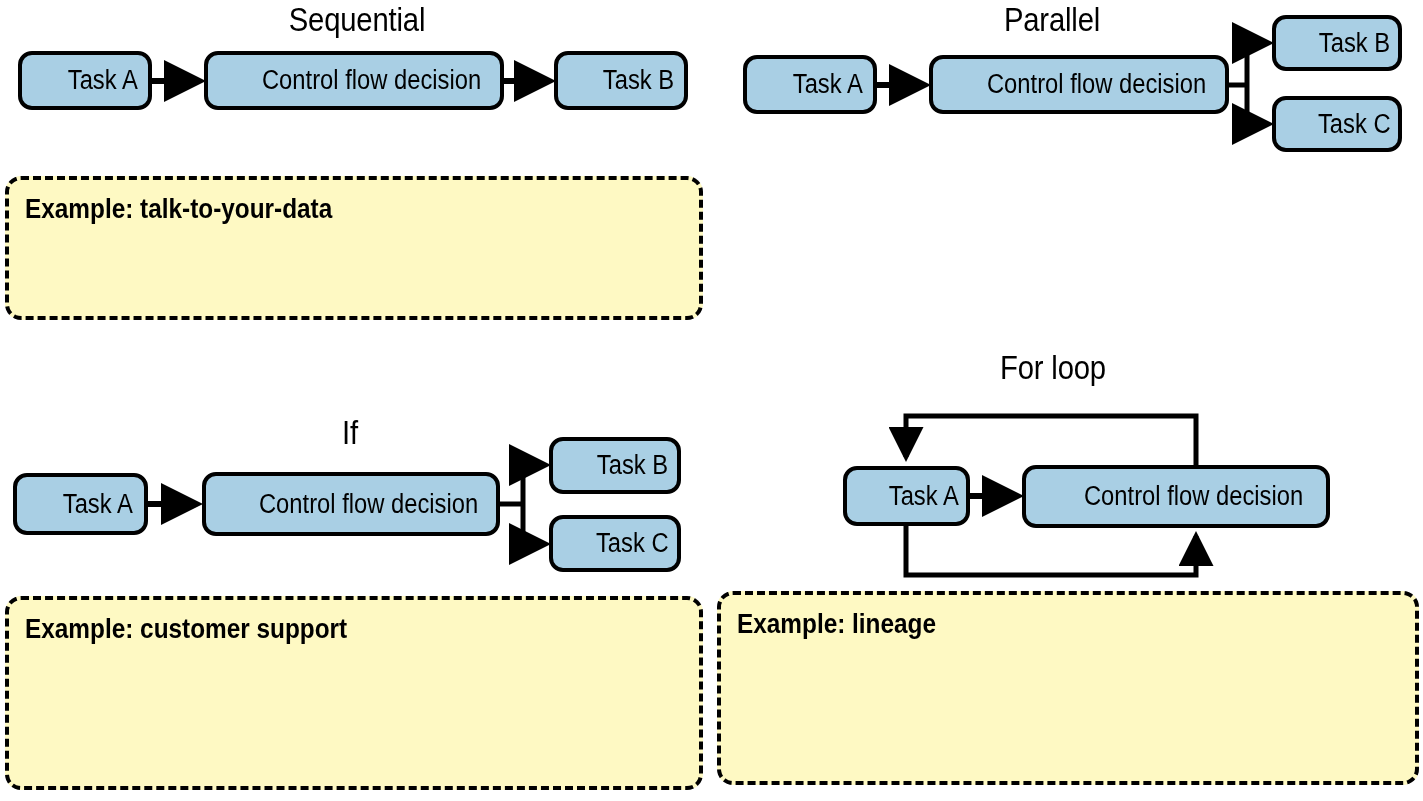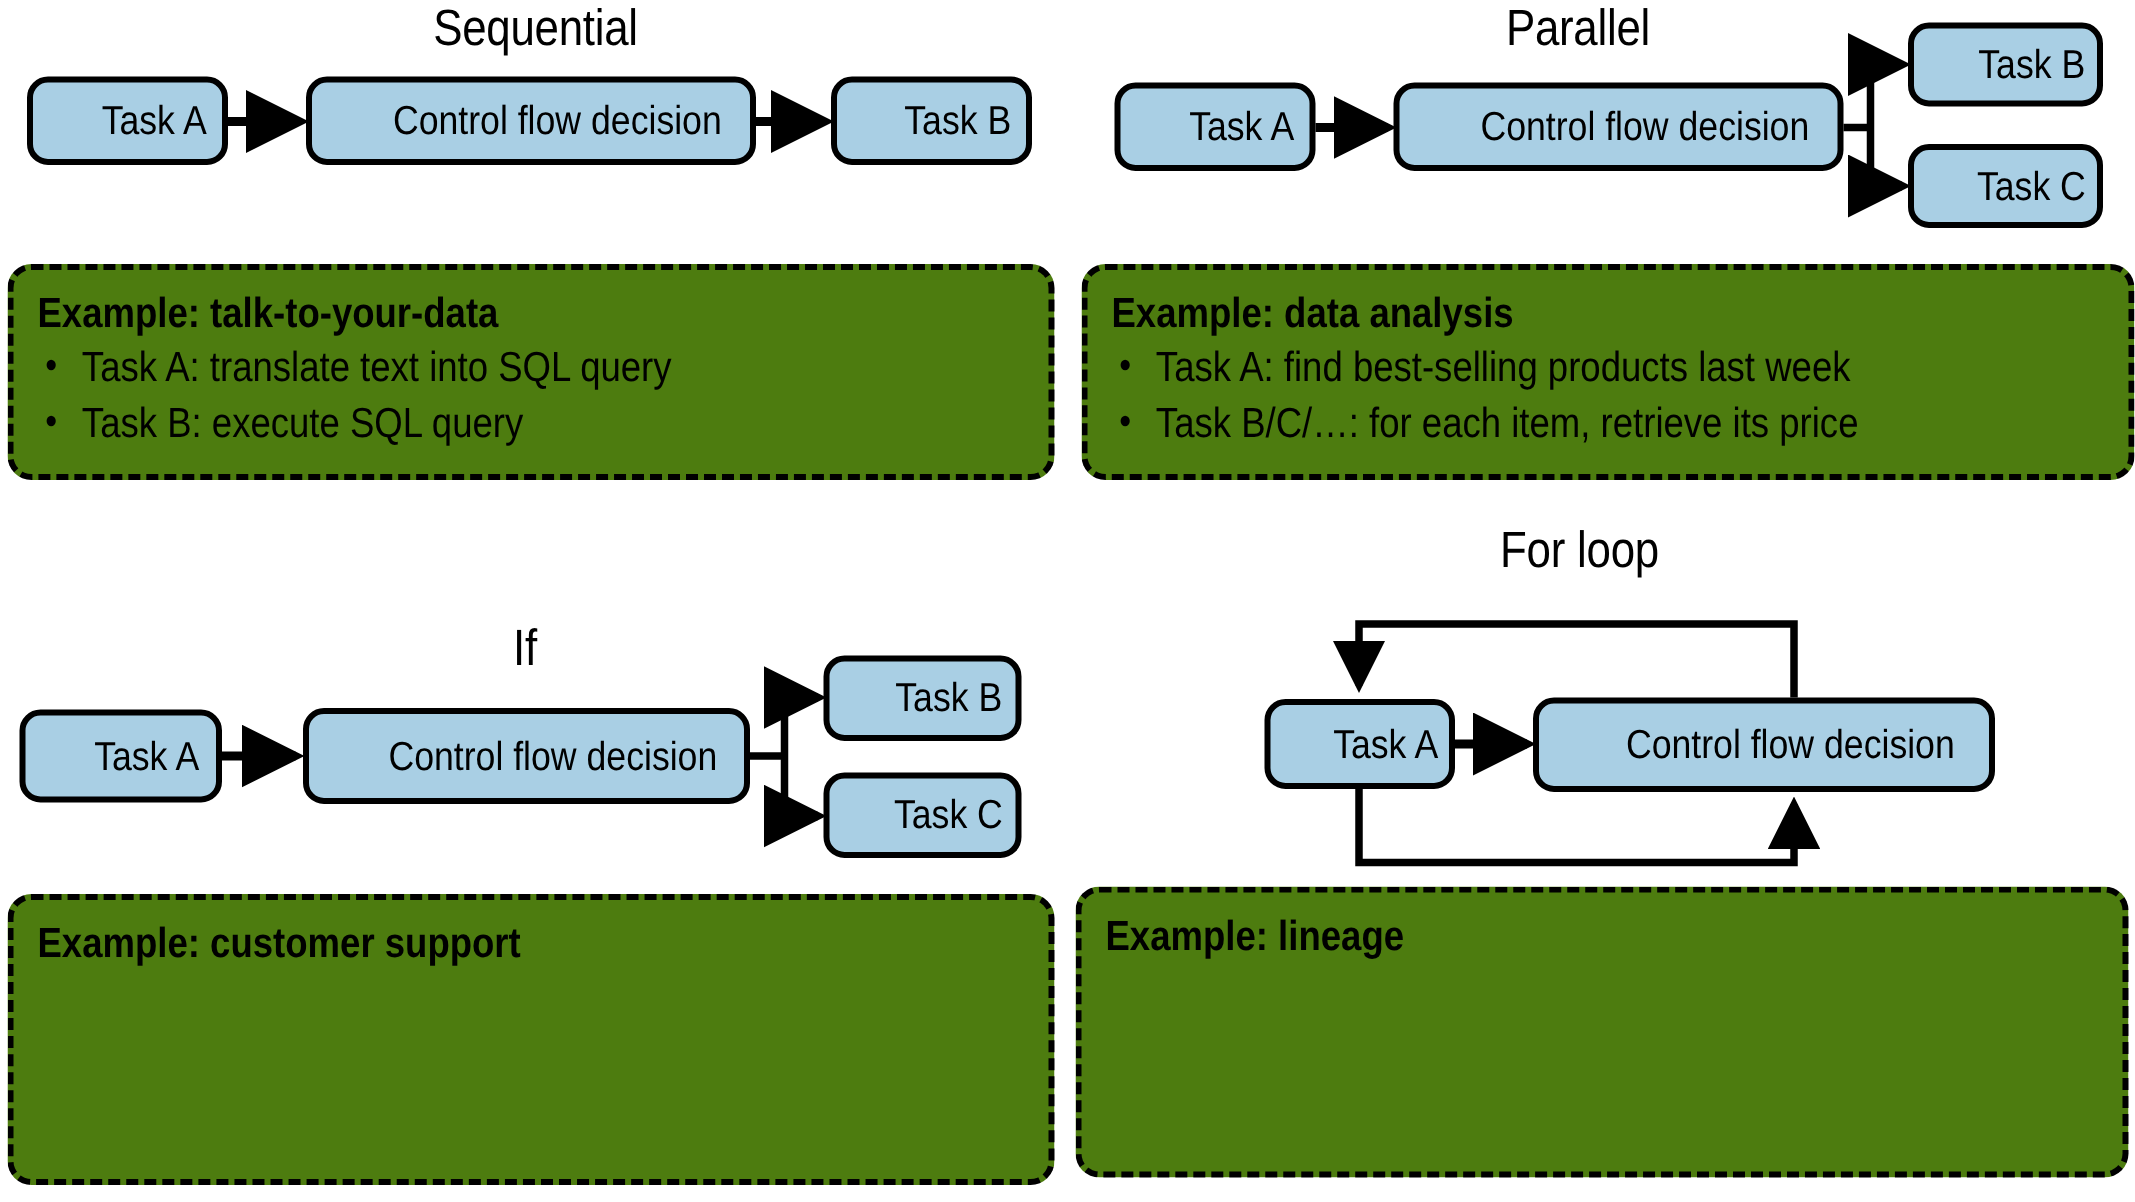--- a/index.html
+++ b/index.html
@@ -60,21 +60,21 @@
     left: 0;
     top: 0;
     overflow: visible;
     pointer-events: none;
   }
 
   
   .example-box {
     position: absolute;
     box-sizing: border-box;
-    background: #4d7c0f;
+    background: #fef9c3;
     border: 4px dashed #000000;
     border-radius: 16px;
     padding: 12px 16px 10px 16px;
   }
   .example-title {
     font-family: "Liberation Sans", sans-serif;
     font-weight: bold;
     font-size: 28px;
     line-height: 1.18;
     margin: 0 0 2px 0;
@@ -128,24 +128,20 @@
       <marker id="arrowSeq" markerWidth="7" markerHeight="7" refX="6" refY="3.5" orient="auto" markerUnits="strokeWidth">
         <path d="M0,0 L7,3.5 L0,7 z" fill="#000"></path>
       </marker>
     </defs>
     <line x1="152" y1="81" x2="200" y2="81" stroke="#000" stroke-width="6" marker-end="url(#arrowSeq)"></line>
     <line x1="504" y1="81" x2="550" y2="81" stroke="#000" stroke-width="6" marker-end="url(#arrowSeq)"></line>
   </svg>
 
   <div class="example-box" style="left:5px; top:176px; width:698px; height:144px;">
     <div class="example-title">Example: talk-to-your-data</div>
-    <ul class="example-list">
-      <li>Task A: translate text into SQL query</li>
-      <li>Task B: execute SQL query</li>
-    </ul>
   </div>
 </div>
 
 <div class="quadrant" style="left:717px; top:0; width:710px; height:330px;">
 
   <div class="panel-title" style="left:265px; top:2px; width:140px; text-align:center;">Parallel</div>
 
   <div class="node" style="left:26px; top:55px; width:134px; height:59px;">
     <span>Task A</span>
   </div>
@@ -168,27 +164,20 @@
         <path d="M0,0 L7,3.5 L0,7 z" fill="#000"></path>
       </marker>
     </defs>
     <line x1="160" y1="85" x2="208" y2="85" stroke="#000" stroke-width="6" marker-end="url(#arrowPar)"></line>
     <line x1="512" y1="85" x2="530" y2="85" stroke="#000" stroke-width="5"></line>
     <line x1="530" y1="43" x2="530" y2="124" stroke="#000" stroke-width="5"></line>
     <line x1="530" y1="43" x2="551" y2="43" stroke="#000" stroke-width="6" marker-end="url(#arrowPar)"></line>
     <line x1="530" y1="124" x2="551" y2="124" stroke="#000" stroke-width="6" marker-end="url(#arrowPar)"></line>
   </svg>
 
-  <div class="example-box" style="left:4px; top:176px; width:702px; height:144px;">
-    <div class="example-title">Example: data analysis</div>
-    <ul class="example-list">
-      <li>Task A: find best-selling products last week</li>
-      <li>Task B/C/…: for each item, retrieve its price</li>
-    </ul>
-  </div>
 </div>
 
 <div class="quadrant" style="left:0; top:355px; width:711px; height:446px;">
 
   <div class="panel-title" style="left:295px; top:60px; width:110px; text-align:center;">If</div>
 
   <div class="node" style="left:13px; top:118px; width:135px; height:62px;">
     <span>Task A</span>
   </div>
 

